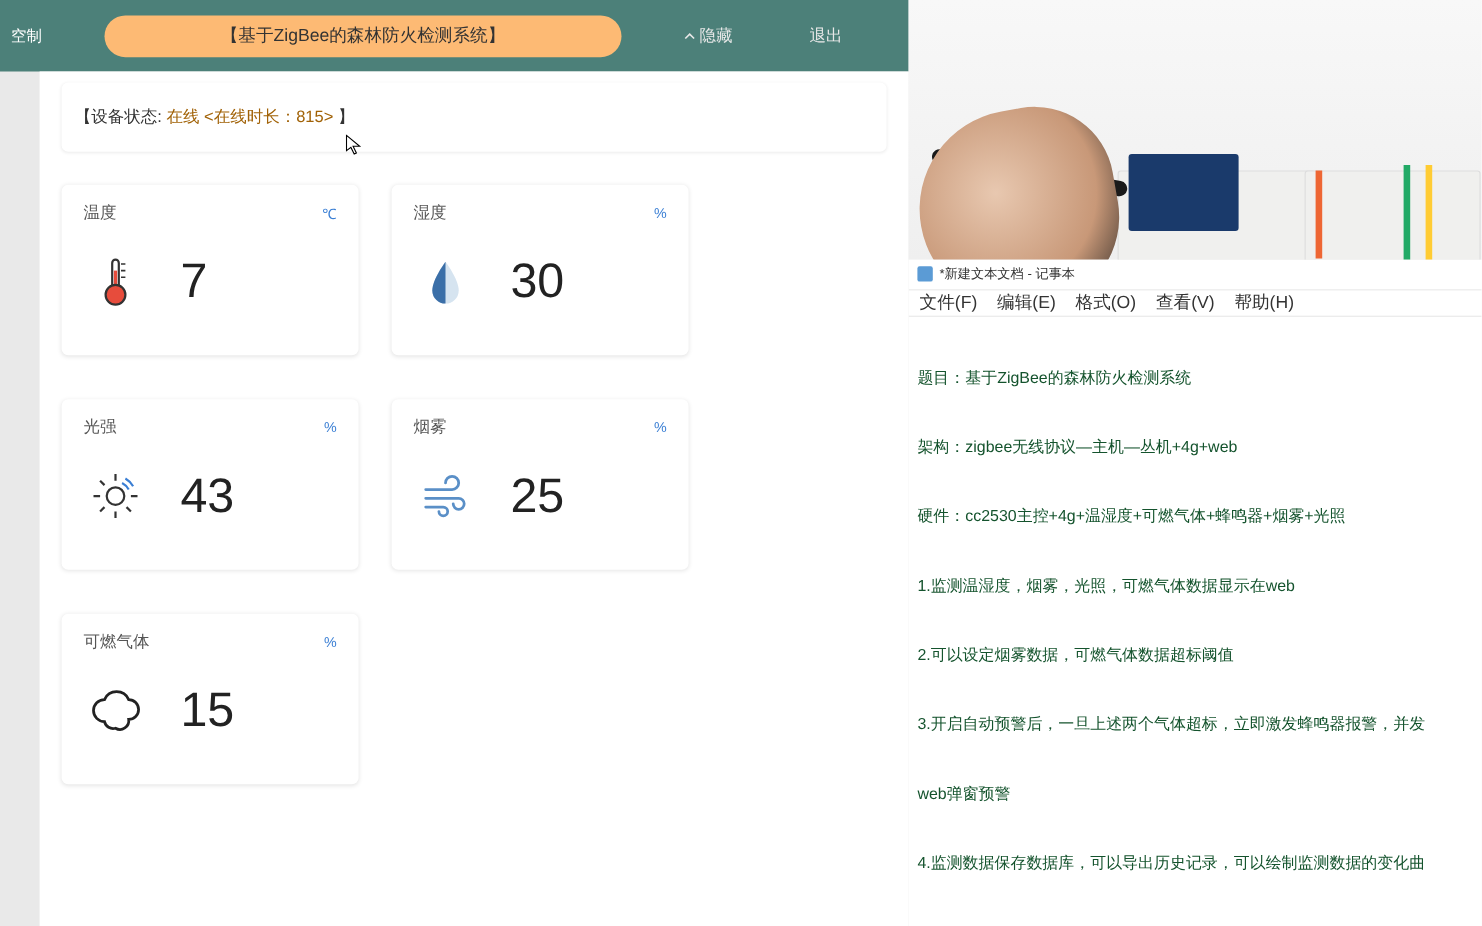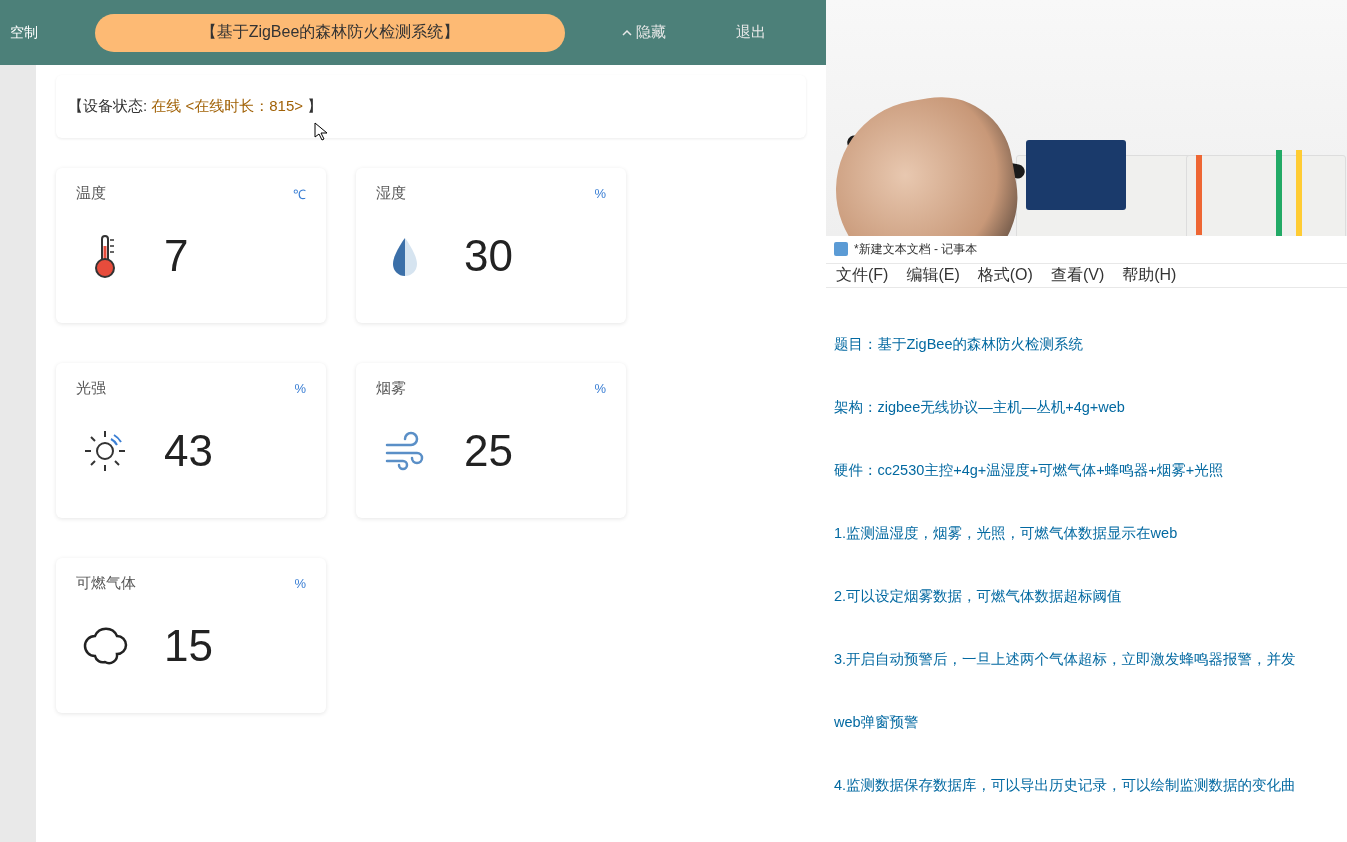--- a/index.html
+++ b/index.html
@@ -191,21 +191,21 @@
     font-size: 16px;
     color: #333;
     border-bottom: 1px solid #e8e8e8;
   }
   .notepad-menu span { cursor: pointer; }
   .notepad-content {
     flex: 1;
     padding: 4px 8px;
     font-size: 14.5px;
     line-height: 1.45;
-    color: #0369a1;
+    color: #14532d;
     white-space: pre-wrap;
     overflow: hidden;
   }
 
   
   .cursor {
     position: absolute;
     left: 314px; top: 122px;
     pointer-events: none;
     z-index: 100;

